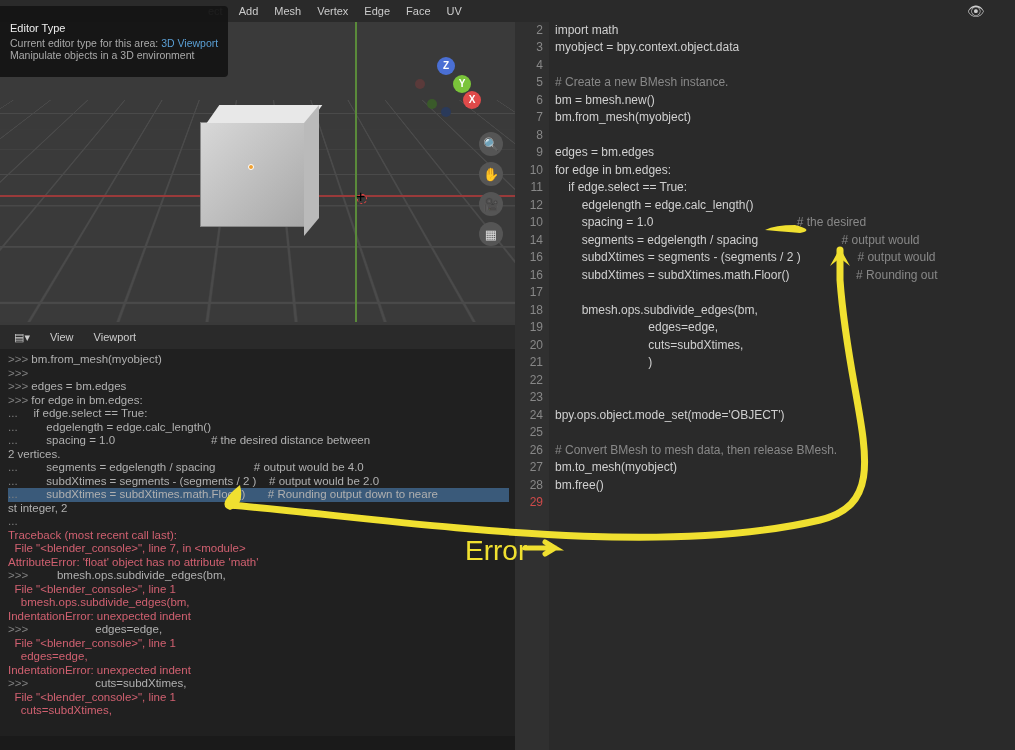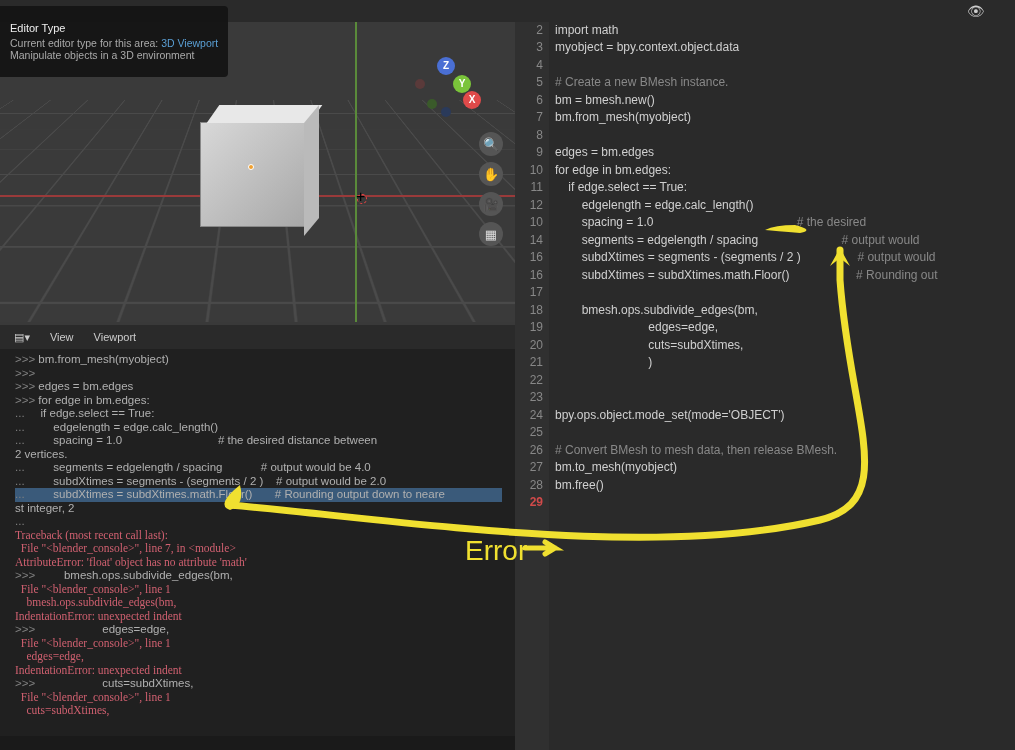--- a/index.html
+++ b/index.html
@@ -45,44 +45,53 @@
 .gball.ny { background: #3a5a2a; width: 10px; height: 10px; top: 42px; left: 12px; }
 .gball.nz { background: #2a3a5a; width: 10px; height: 10px; top: 50px; left: 26px; }
 
 
 .vp-buttons { position: absolute; top: 110px; right: 12px; display: flex; flex-direction: column; gap: 6px; }
 .vp-btn { width: 24px; height: 24px; background: #555; border-radius: 50%; display: flex; align-items: center; justify-content: center; color: #ddd; font-size: 13px; }
 
 
 .console-header { position: absolute; top: 325px; left: 0; width: 515px; height: 24px; background: #2a2a2a; display: flex; align-items: center; padding: 0 6px; gap: 4px; }
 .console-header .hbtn { color: #ccc; font-size: 11px; padding: 2px 8px; }
-.console { position: absolute; top: 349px; left: 0; width: 517px; bottom: 14px; background: #202020; color: #b0b0b0; font-family: "DejaVu Sans Mono", Consolas, monospace; font-size: 11.5px; line-height: 13.5px; padding: 4px 15px; white-space: pre; overflow: hidden; }
+.console { position: absolute; top: 349px; left: 0; width: 517px; bottom: 14px; background: #202020; color: #b0b0b0; font-family: "DejaVu Sans Mono", Consolas, monospace; font-size: 11.5px; line-height: 13.5px; padding: 4px 8px; white-space: pre; overflow: hidden; }
 .console .prompt { color: #808080; }
-.console .err { color: #d06070; font-family: Liberation Serif, serif; }
+.console .err { color: #d06070; }
 .console .hl { background: #3a5a7a; }
 
 
 .editor { position: absolute; top: 0; right: 0; bottom: 0; width: 500px; background: #2a2a2a; display: flex; }
 .gutter { width: 34px; background: #303030; color: #888; font-family: Consolas, monospace; font-size: 12px; line-height: 17.5px; text-align: right; padding: 4px 6px 0 0; }
-.gutter .cur { color: #d04a4a; font-weight: bold; }
+.gutter .cur { color: #d04a4a; }
 .code { flex: 1; color: #d0d0d0; font-family: Consolas, monospace; font-size: 12px; line-height: 17.5px; padding: 4px 4px 0 6px; white-space: pre; overflow: hidden; }
 .code .cmt { color: #888; }
 
 
 .annotation-svg { position: absolute; top: 0; left: 0; width: 1015px; height: 750px; pointer-events: none; z-index: 200; }
 .error-label { position: absolute; top: 535px; left: 465px; color: #f0e030; font-size: 28px; font-family: Arial; z-index: 201; pointer-events: none; }
 
 .overlay-icon { position: absolute; top: 3px; right: 30px; width: 18px; height: 18px; color: #ccc; font-size: 14px; }
 .footer { position: absolute; bottom: 0; left: 0; width: 515px; height: 14px; background: #1a1a1a; }
 </style>
 </head>
 <body>
 
 <div class="menu-bar">
   <div class="menu-spacer"></div>
+  <div id="menu-items" style="display: flex;">
+      <span class="menu-item">ect</span>
+      <span class="menu-item">Add</span>
+      <span class="menu-item">Mesh</span>
+      <span class="menu-item">Vertex</span>
+      <span class="menu-item">Edge</span>
+      <span class="menu-item">Face</span>
+      <span class="menu-item">UV</span>
+    </div>
   <div style="flex:1"></div>
   <div class="overlay-icon">👁</div>
 </div>
 
 <div class="tooltip">
   <div class="tooltip-title">Editor Type</div>
   <div class="tooltip-line">
     <span>Current editor type for this area: </span><span class="tooltip-link">3D Viewport</span>
   </div>
   <div class="tooltip-line">Manipulate objects in a 3D environment</div>

